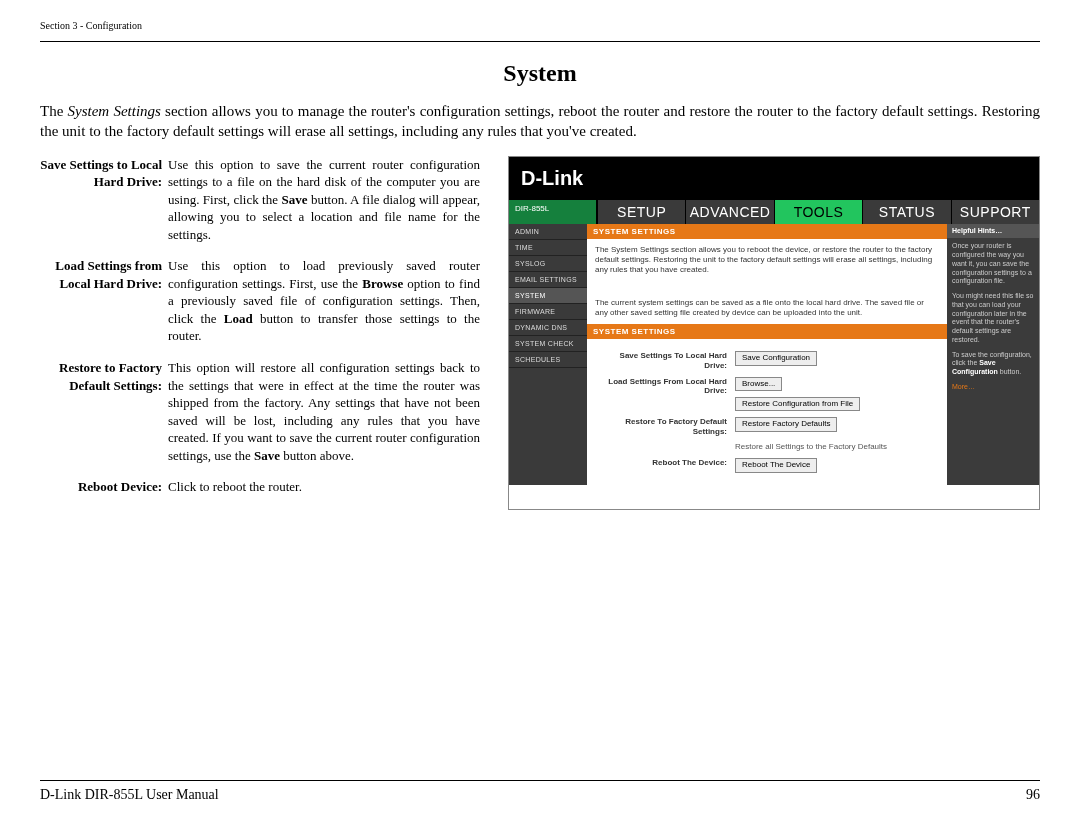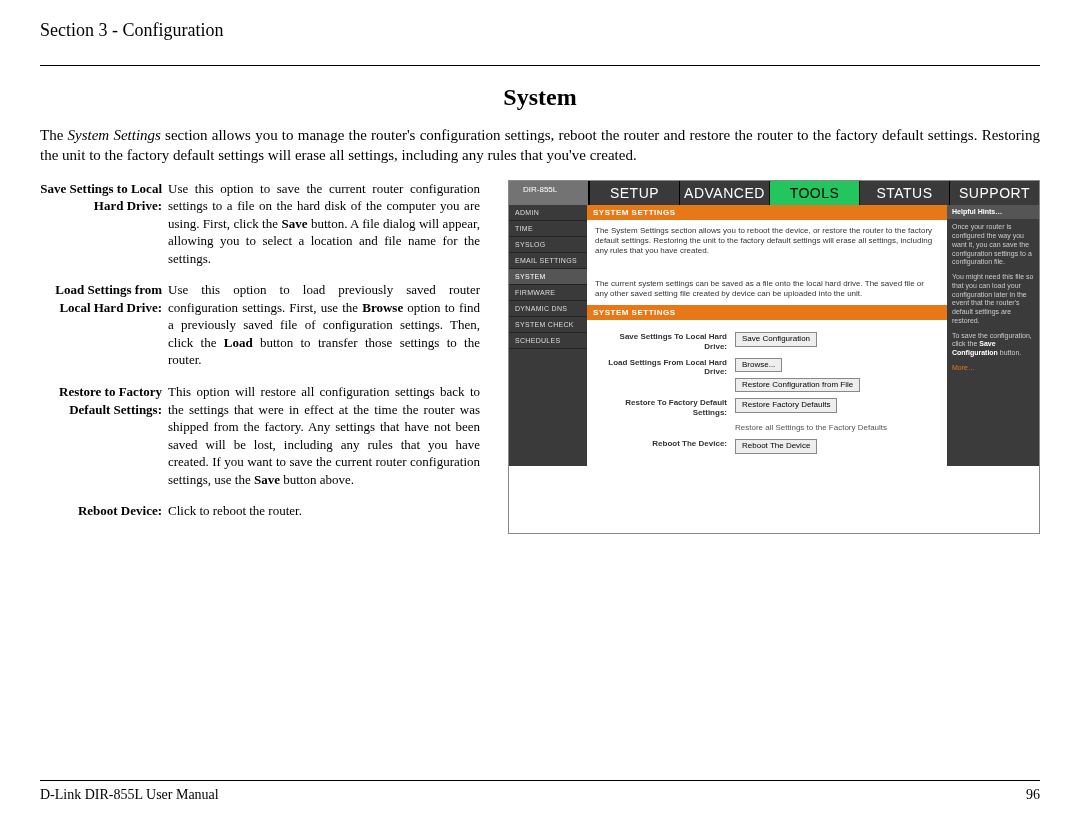--- a/index.html
+++ b/index.html
@@ -6,22 +6,22 @@
   body {
     width: 1080px;
     height: 834px;
     font-family: Georgia, 'Times New Roman', serif;
     background: #fff;
     color: #000;
     position: relative;
     padding: 20px 40px;
   }
   .header-line {
-    font-size: 18px;
-    padding-bottom: 24px;
+    font-size: 10px;
+    padding-bottom: 10px;
     border-bottom: 1px solid #000;
     margin-bottom: 18px;
   }
   h1.page-title {
     text-align: center;
     font-size: 24px;
     font-weight: bold;
     margin-bottom: 14px;
   }
   .intro {
@@ -68,25 +68,25 @@
   .brand {
     font-size: 20px;
     font-weight: bold;
     color: #fff;
   }
   .tabs-row {
     display: flex;
     background: #3a3a3a;
   }
   .model-cell {
-    width: 80px;
-    background: #737373;
-    color: #fff;
-    font-size: 8px;
-    padding: 4px 14px;
+    width: 88px;
+    background: #15803d;
+    color: #fff;
+    font-size: 8px;
+    padding: 4px 6px;
     border-right: 1px solid #000;
   }
   .tabs { flex: 1; display: flex; }
   .tab {
     flex: 1;
     text-align: center;
     font-size: 14px;
     padding: 4px 0;
     background: #3a3a3a;
     color: #fff;
@@ -217,20 +217,23 @@
         </div>
         <div class="def-row">
           <div class="def-term">Reboot Device:</div>
           <div class="def-desc">Click to reboot the router.</div>
         </div>
       </div>
   </div>
 
   <div class="right-col">
     <div class="router">
+      <div class="brand-bar">
+        <span class="brand">D-Link</span>
+      </div>
       <div class="tabs-row">
         <div class="model-cell">DIR-855L</div>
         <div class="tabs" id="tabs">
             <div class="tab">SETUP</div>
             <div class="tab">ADVANCED</div>
             <div class="tab active">TOOLS</div>
             <div class="tab">STATUS</div>
             <div class="tab">SUPPORT</div>
           </div>
       </div>

